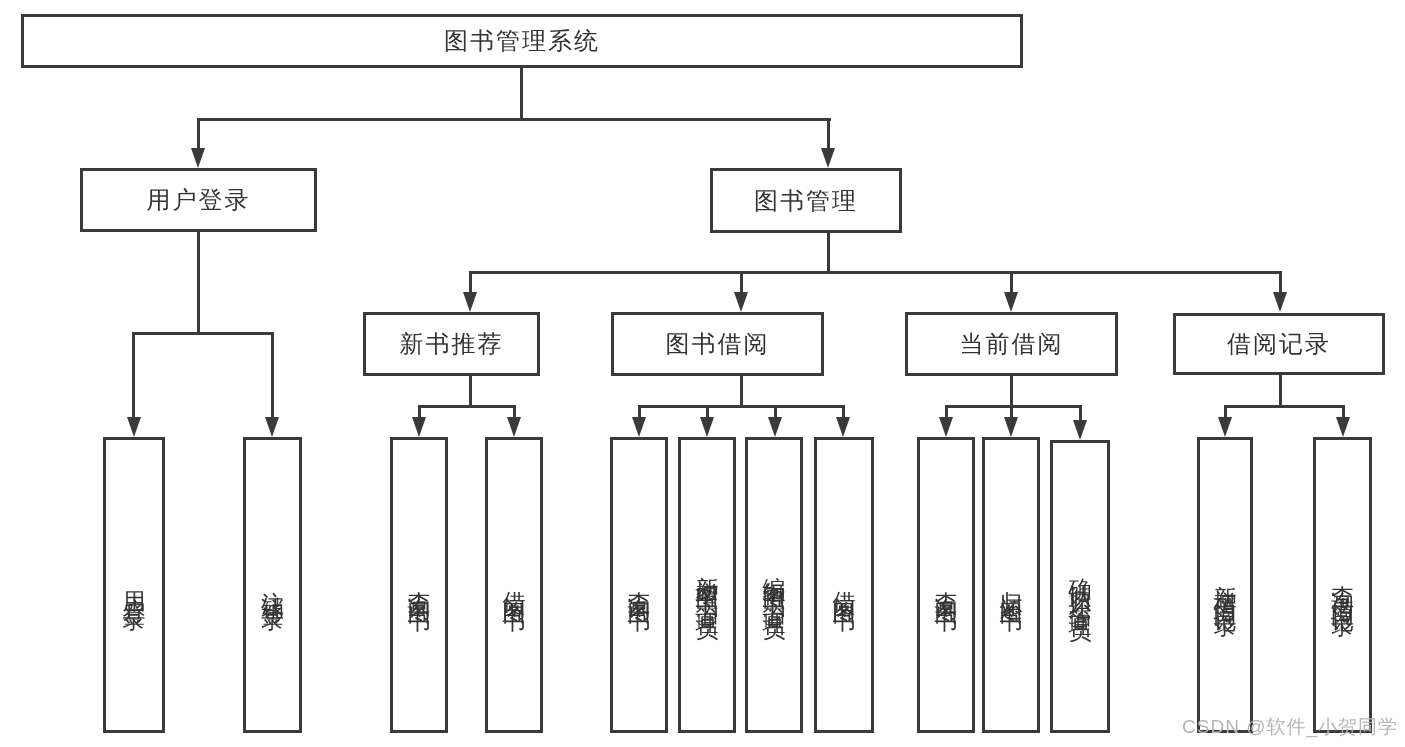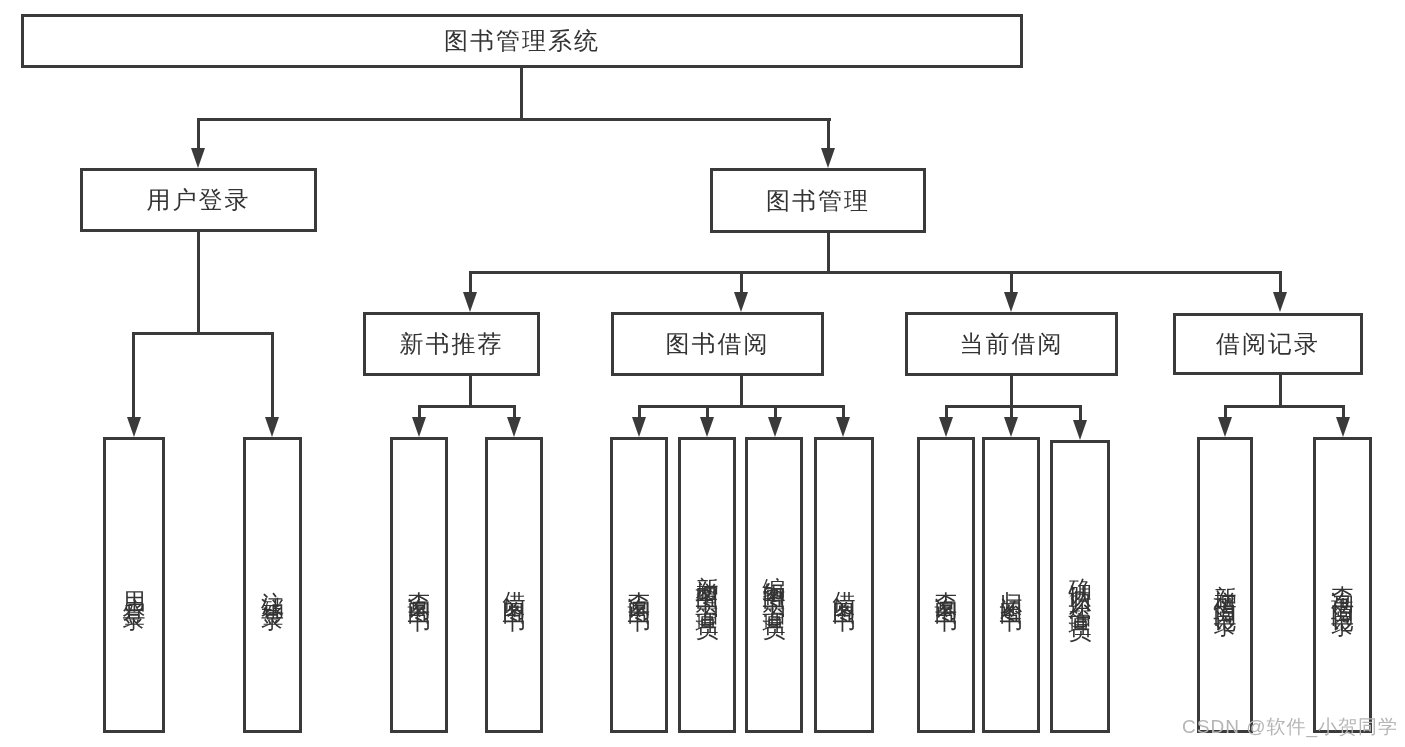--- a/index.html
+++ b/index.html
@@ -39,34 +39,34 @@
 
 <div id="stage">
 
   <div class="box" style="left:21px;top:14px;width:1002px;height:54px">
     <span>图书管理系统</span>
   </div>
 
   <div class="box" style="left:80px;top:168px;width:237px;height:64px">
     <span>用户登录</span>
   </div>
-  <div class="box" style="left:710px;top:168px;width:216px;height:65px">
+  <div class="box" style="left:710px;top:168px;width:192px;height:65px">
     <span>图书管理</span>
   </div>
 
   <div class="box" style="left:363px;top:312px;width:177px;height:64px">
     <span>新书推荐</span>
   </div>
   <div class="box" style="left:611px;top:312px;width:213px;height:64px">
     <span>图书借阅</span>
   </div>
   <div class="box" style="left:905px;top:312px;width:213px;height:64px">
     <span>当前借阅</span>
   </div>
-  <div class="box" style="left:1173px;top:313px;width:190px;height:62px">
+  <div class="box" style="left:1173px;top:313px;width:212px;height:62px">
     <span>借阅记录</span>
   </div>
 
   <div class="box v" style="left:103px;top:437px;width:62px;height:296px">
     <span>用户登录</span>
   </div>
   <div class="box v" style="left:243px;top:437px;width:59px;height:296px">
     <span>注销登录</span>
   </div>
 

